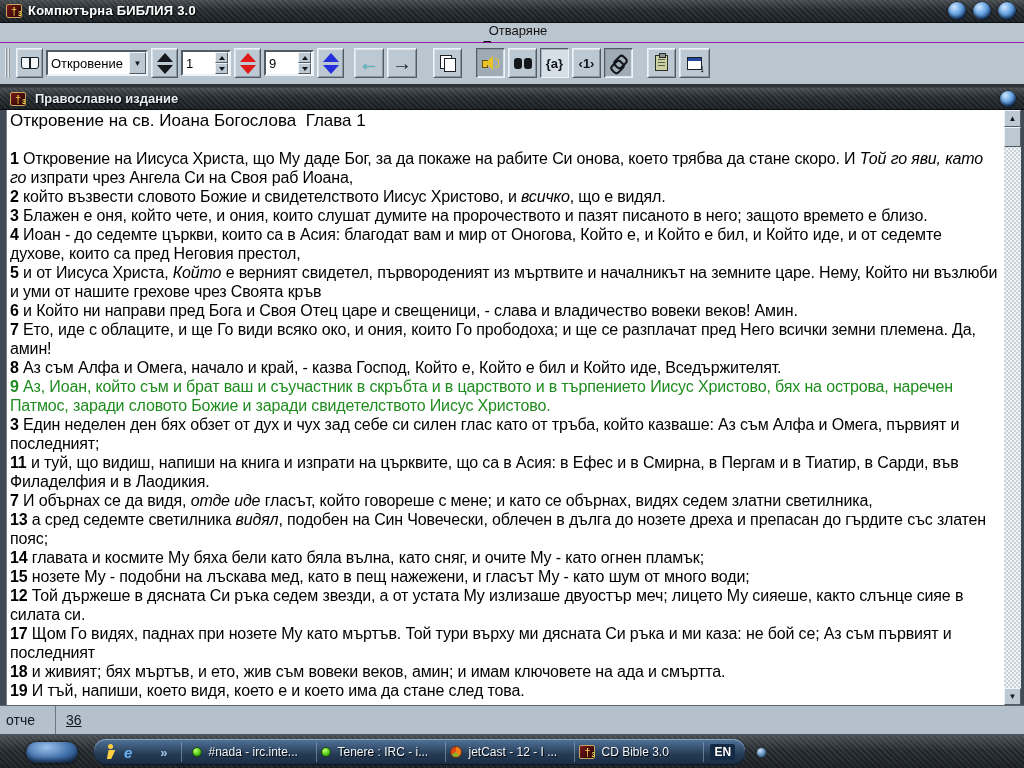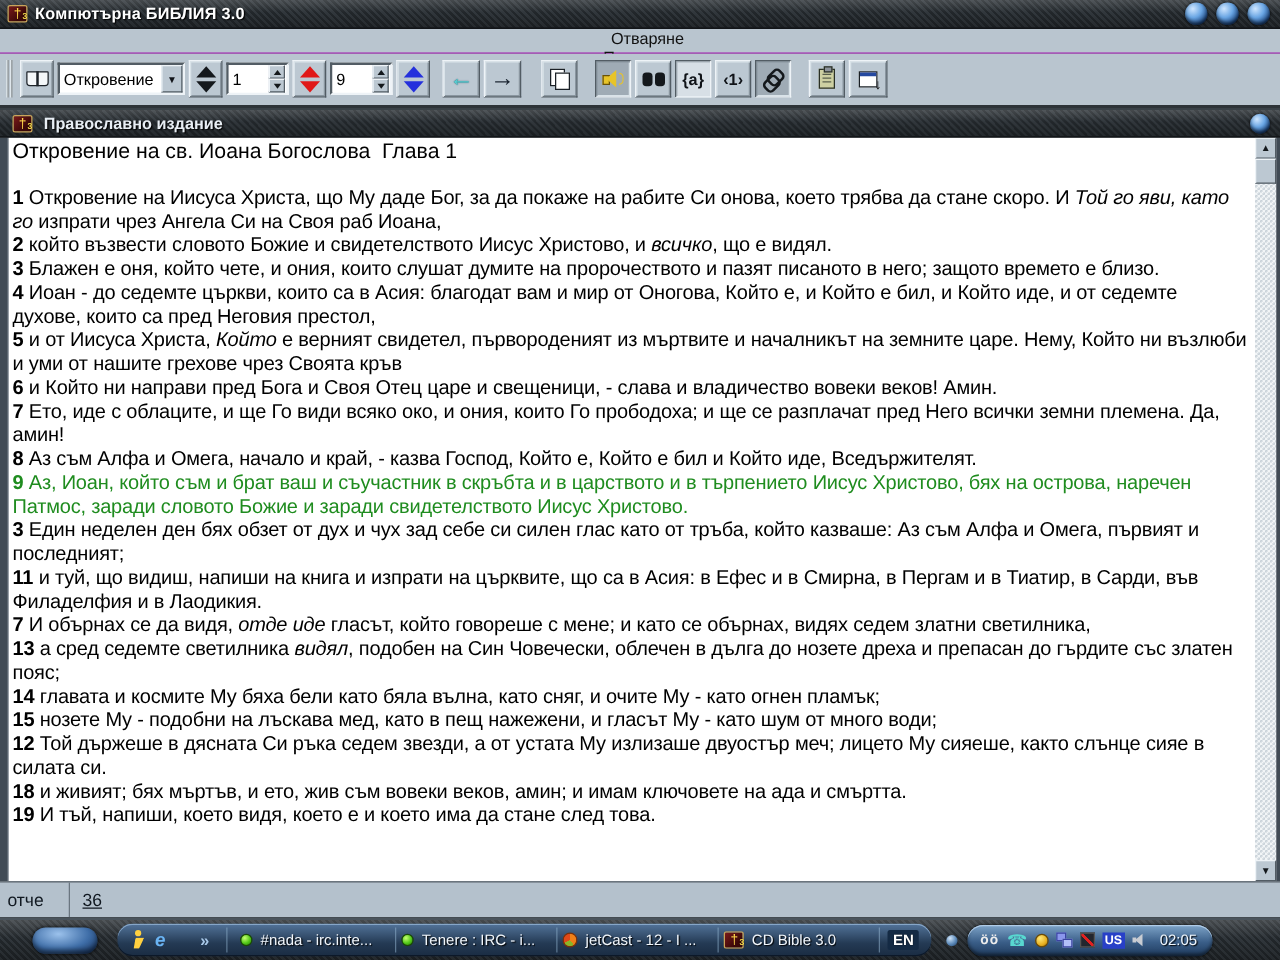--- a/index.html
+++ b/index.html
@@ -293,20 +293,21 @@
           <div class="verse" data-name="bible-verse"><span class="vnum" data-name="verse-number">7 </span><span data-name="verse-text">Ето, иде с облаците, и ще Го види всяко око, и ония, които Го прободоха; и ще се разплачат пред Него всички земни племена. Да, амин!</span></div>
           <div class="verse" data-name="bible-verse"><span class="vnum" data-name="verse-number">8 </span><span data-name="verse-text">Аз съм Алфа и Омега, начало и край, - казва Господ, Който е, Който е бил и Който иде, Вседържителят.</span></div>
           <div class="verse green" data-name="bible-verse"><span class="vnum" data-name="verse-number">9 </span><span data-name="verse-text">Аз, Иоан, който съм и брат ваш и съучастник в скръбта и в царството и в търпението Иисус Христово, бях на острова, наречен Патмос, заради словото Божие и заради свидетелството Иисус Христово.</span></div>
           <div class="verse" data-name="bible-verse"><span class="vnum" data-name="verse-number">3 </span><span data-name="verse-text">Един неделен ден бях обзет от дух и чух зад себе си силен глас като от тръба, който казваше: Аз съм Алфа и Омега, първият и последният;</span></div>
           <div class="verse" data-name="bible-verse"><span class="vnum" data-name="verse-number">11 </span><span data-name="verse-text">и туй, що видиш, напиши на книга и изпрати на църквите, що са в Асия: в Ефес и в Смирна, в Пергам и в Тиатир, в Сарди, във Филаделфия и в Лаодикия.</span></div>
           <div class="verse" data-name="bible-verse"><span class="vnum" data-name="verse-number">7 </span><span data-name="verse-text">И обърнах се да видя, </span><span class="it" data-name="verse-text">отде иде</span><span data-name="verse-text"> гласът, който говореше с мене; и като се обърнах, видях седем златни светилника,</span></div>
           <div class="verse" data-name="bible-verse"><span class="vnum" data-name="verse-number">13 </span><span data-name="verse-text">а сред седемте светилника </span><span class="it" data-name="verse-text">видял</span><span data-name="verse-text">, подобен на Син Човечески, облечен в дълга до нозете дреха и препасан до гърдите със златен пояс;</span></div>
           <div class="verse" data-name="bible-verse"><span class="vnum" data-name="verse-number">14 </span><span data-name="verse-text">главата и космите Му бяха бели като бяла вълна, като сняг, и очите Му - като огнен пламък;</span></div>
           <div class="verse" data-name="bible-verse"><span class="vnum" data-name="verse-number">15 </span><span data-name="verse-text">нозете Му - подобни на лъскава мед, като в пещ нажежени, и гласът Му - като шум от много води;</span></div>
           <div class="verse" data-name="bible-verse"><span class="vnum" data-name="verse-number">12 </span><span data-name="verse-text">Той държеше в дясната Си ръка седем звезди, а от устата Му излизаше двуостър меч; лицето Му сияеше, както слънце сияе в силата си.</span></div>
+          <div class="verse" data-name="bible-verse"><span class="vnum" data-name="verse-number">17 </span><span data-name="verse-text">Щом Го видях, паднах при нозете Му като мъртъв. Той тури върху ми дясната Си ръка и ми каза: не бой се; Аз съм първият и последният</span></div>
           <div class="verse" data-name="bible-verse"><span class="vnum" data-name="verse-number">18 </span><span data-name="verse-text">и живият; бях мъртъв, и ето, жив съм вовеки веков, амин; и имам ключовете на ада и смъртта.</span></div>
           <div class="verse" data-name="bible-verse"><span class="vnum" data-name="verse-number">19 </span><span data-name="verse-text">И тъй, напиши, което видя, което е и което има да стане след това.</span></div>
         </div>
     </div>
     <div class="vscroll" data-name="vertical-scrollbar">
       <div class="sbtn" data-name="scroll-up-button">▲</div>
       <div class="sthumb" data-name="scrollbar-thumb"></div>
       <div class="strack" data-name="scrollbar-track"></div>
       <div class="sbtn" data-name="scroll-down-button">▼</div>
     </div>
@@ -346,27 +347,15 @@
           <div class="tb-sep" data-name="taskbar-separator"></div>
           <div class="task-btn" data-name="taskbar-button">
             <span class="bible-ico" data-name="bible-icon"></span>
             <span class="tsklabel" data-name="taskbar-button-label">CD Bible 3.0</span>
           </div>
           <div class="tb-sep" data-name="taskbar-separator"></div>
         </div>
       <span class="lang-badge" data-name="language-indicator">EN</span>
     </div>
     <div class="tray-dot" data-name="tray-toggle-orb"></div>
-    <div class="tray-pill" data-name="system-tray">
-      <span id="trayicons" style="display:flex;align-items:center;gap:6px;" data-name="tray-icons">
-          <span data-name="eyes-icon">öö</span>
-          <span data-name="dialup-icon">☎</span>
-          <span data-name="icq-icon"></span>
-          <span data-name="network-icon"></span>
-          <span data-name="mute-icon"></span>
-          <span data-name="keyboard-layout-indicator">US</span>
-          <span data-name="volume-icon"></span>
-        </span>
-      <span class="clock" data-name="tray-clock">02:05</span>
-    </div>
   </div>
 
 </div>
 
 </body></html>

